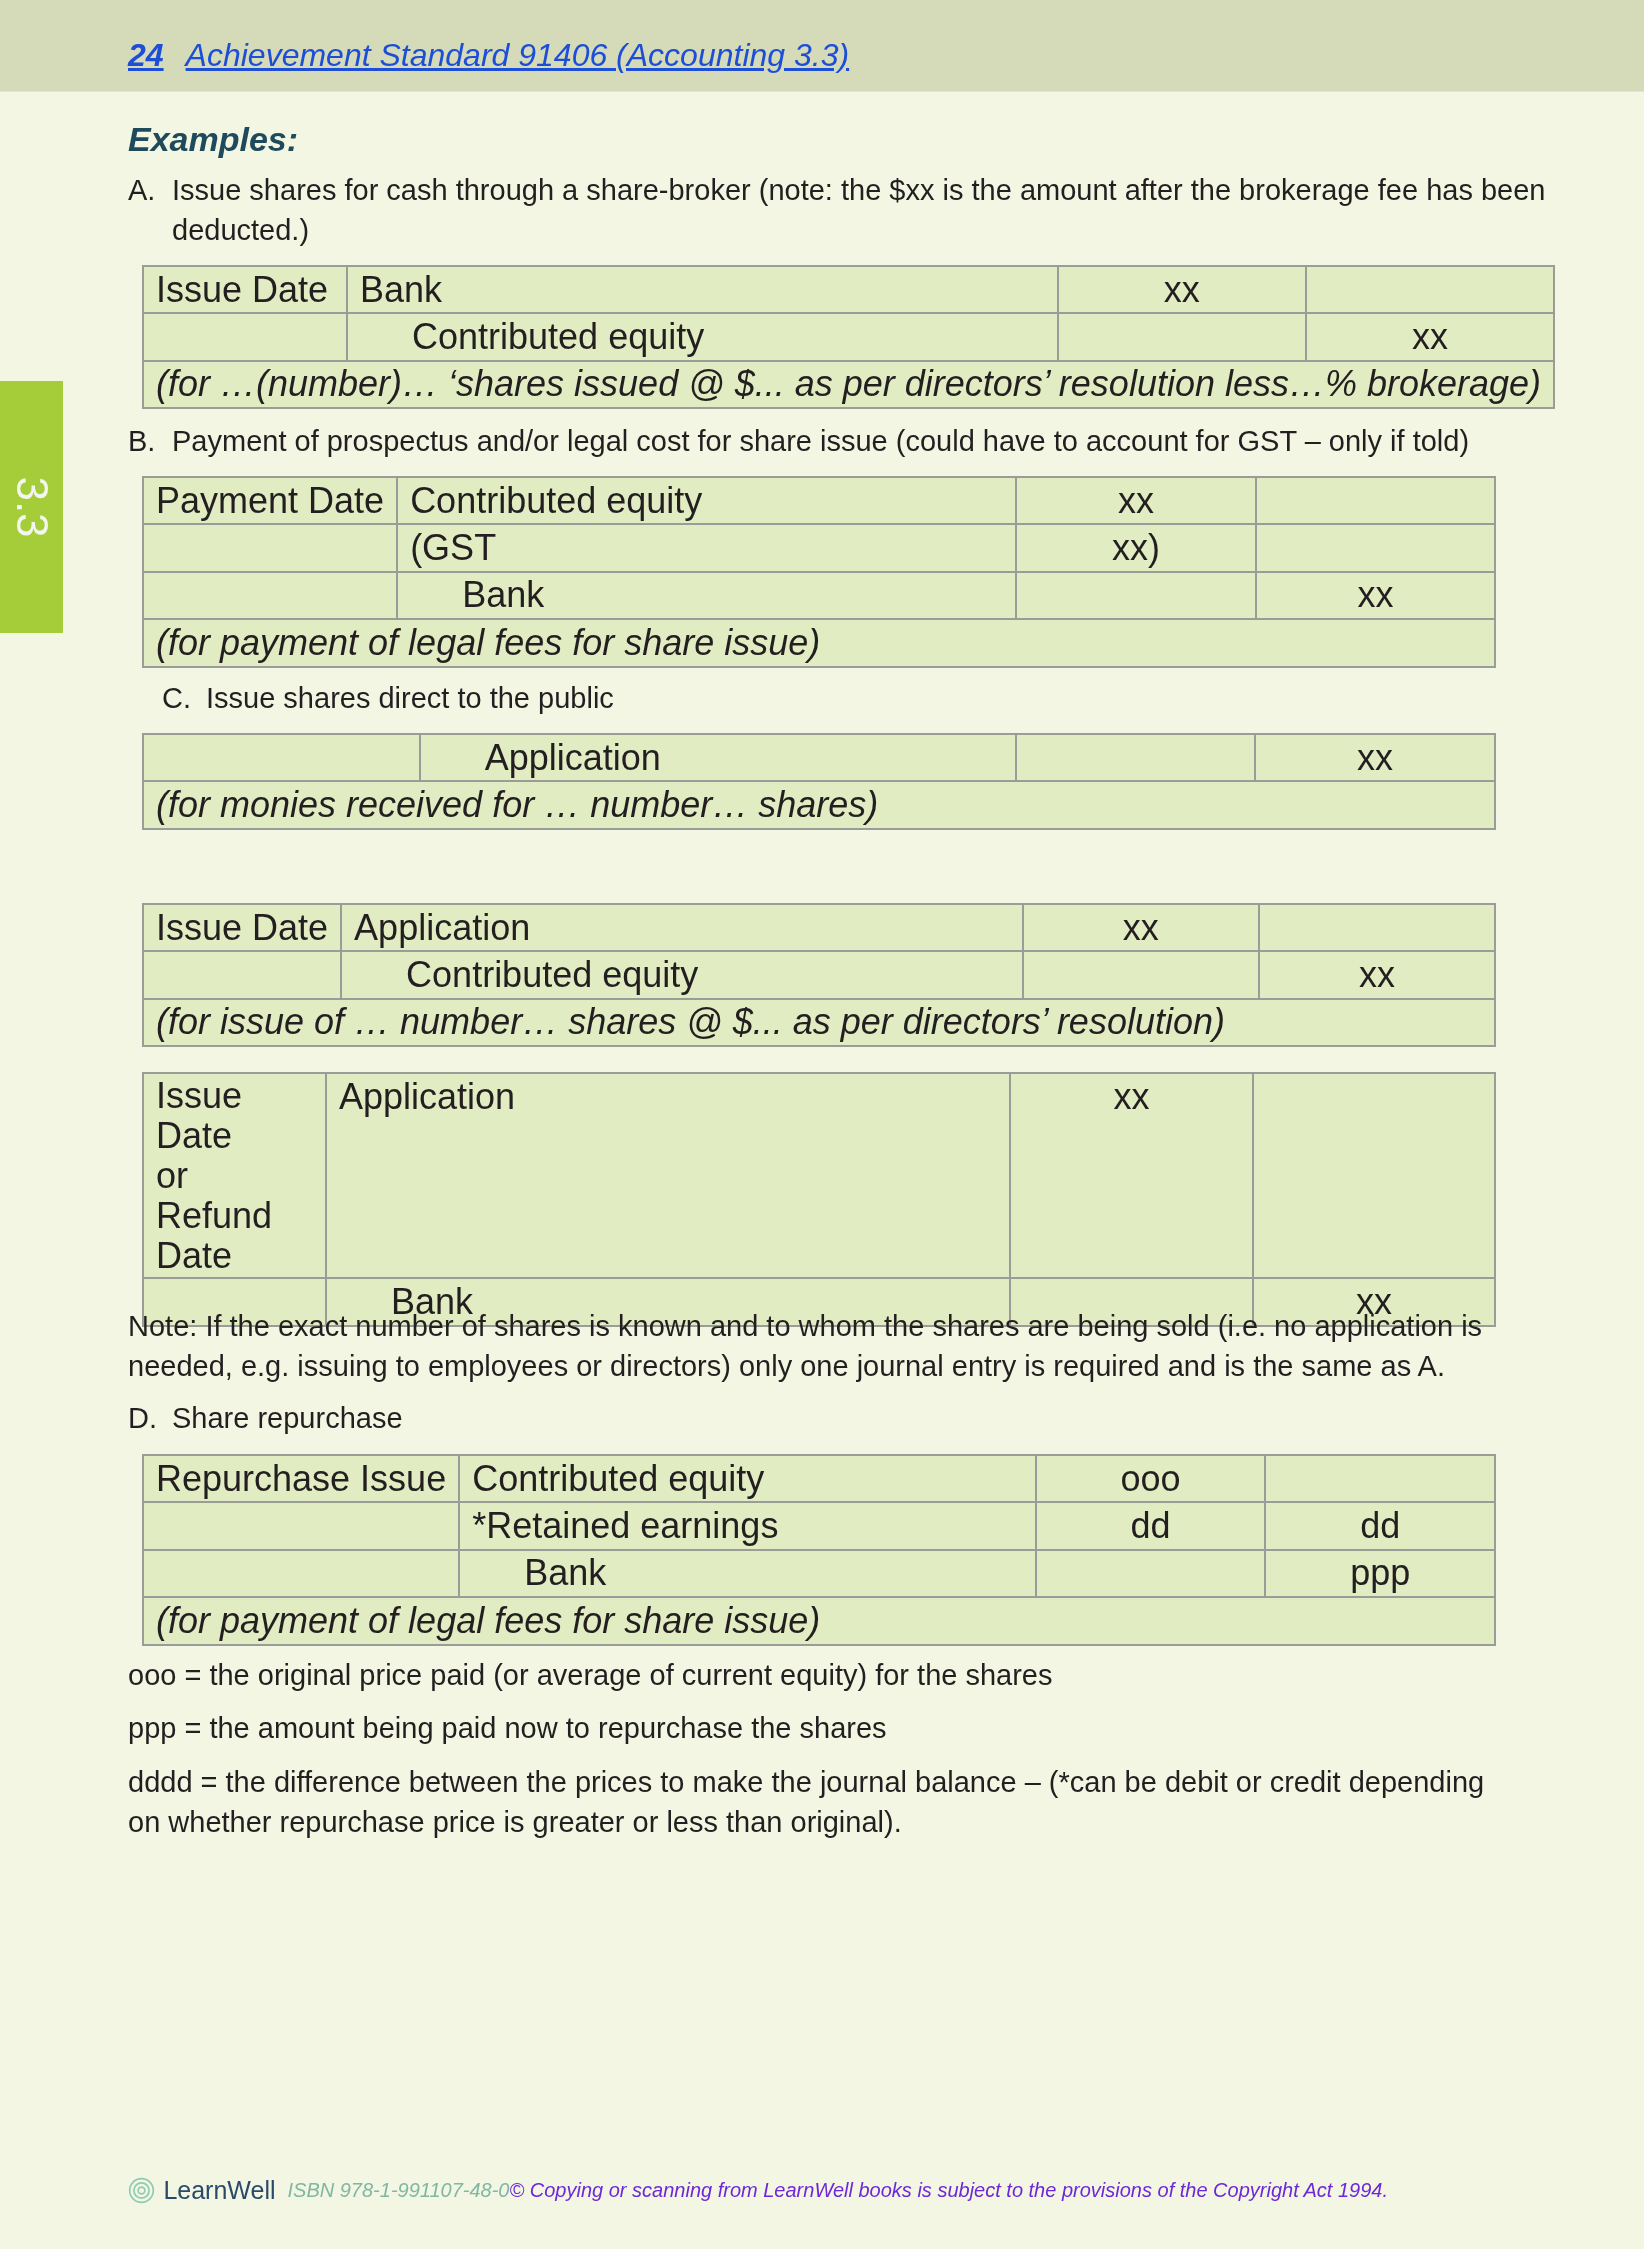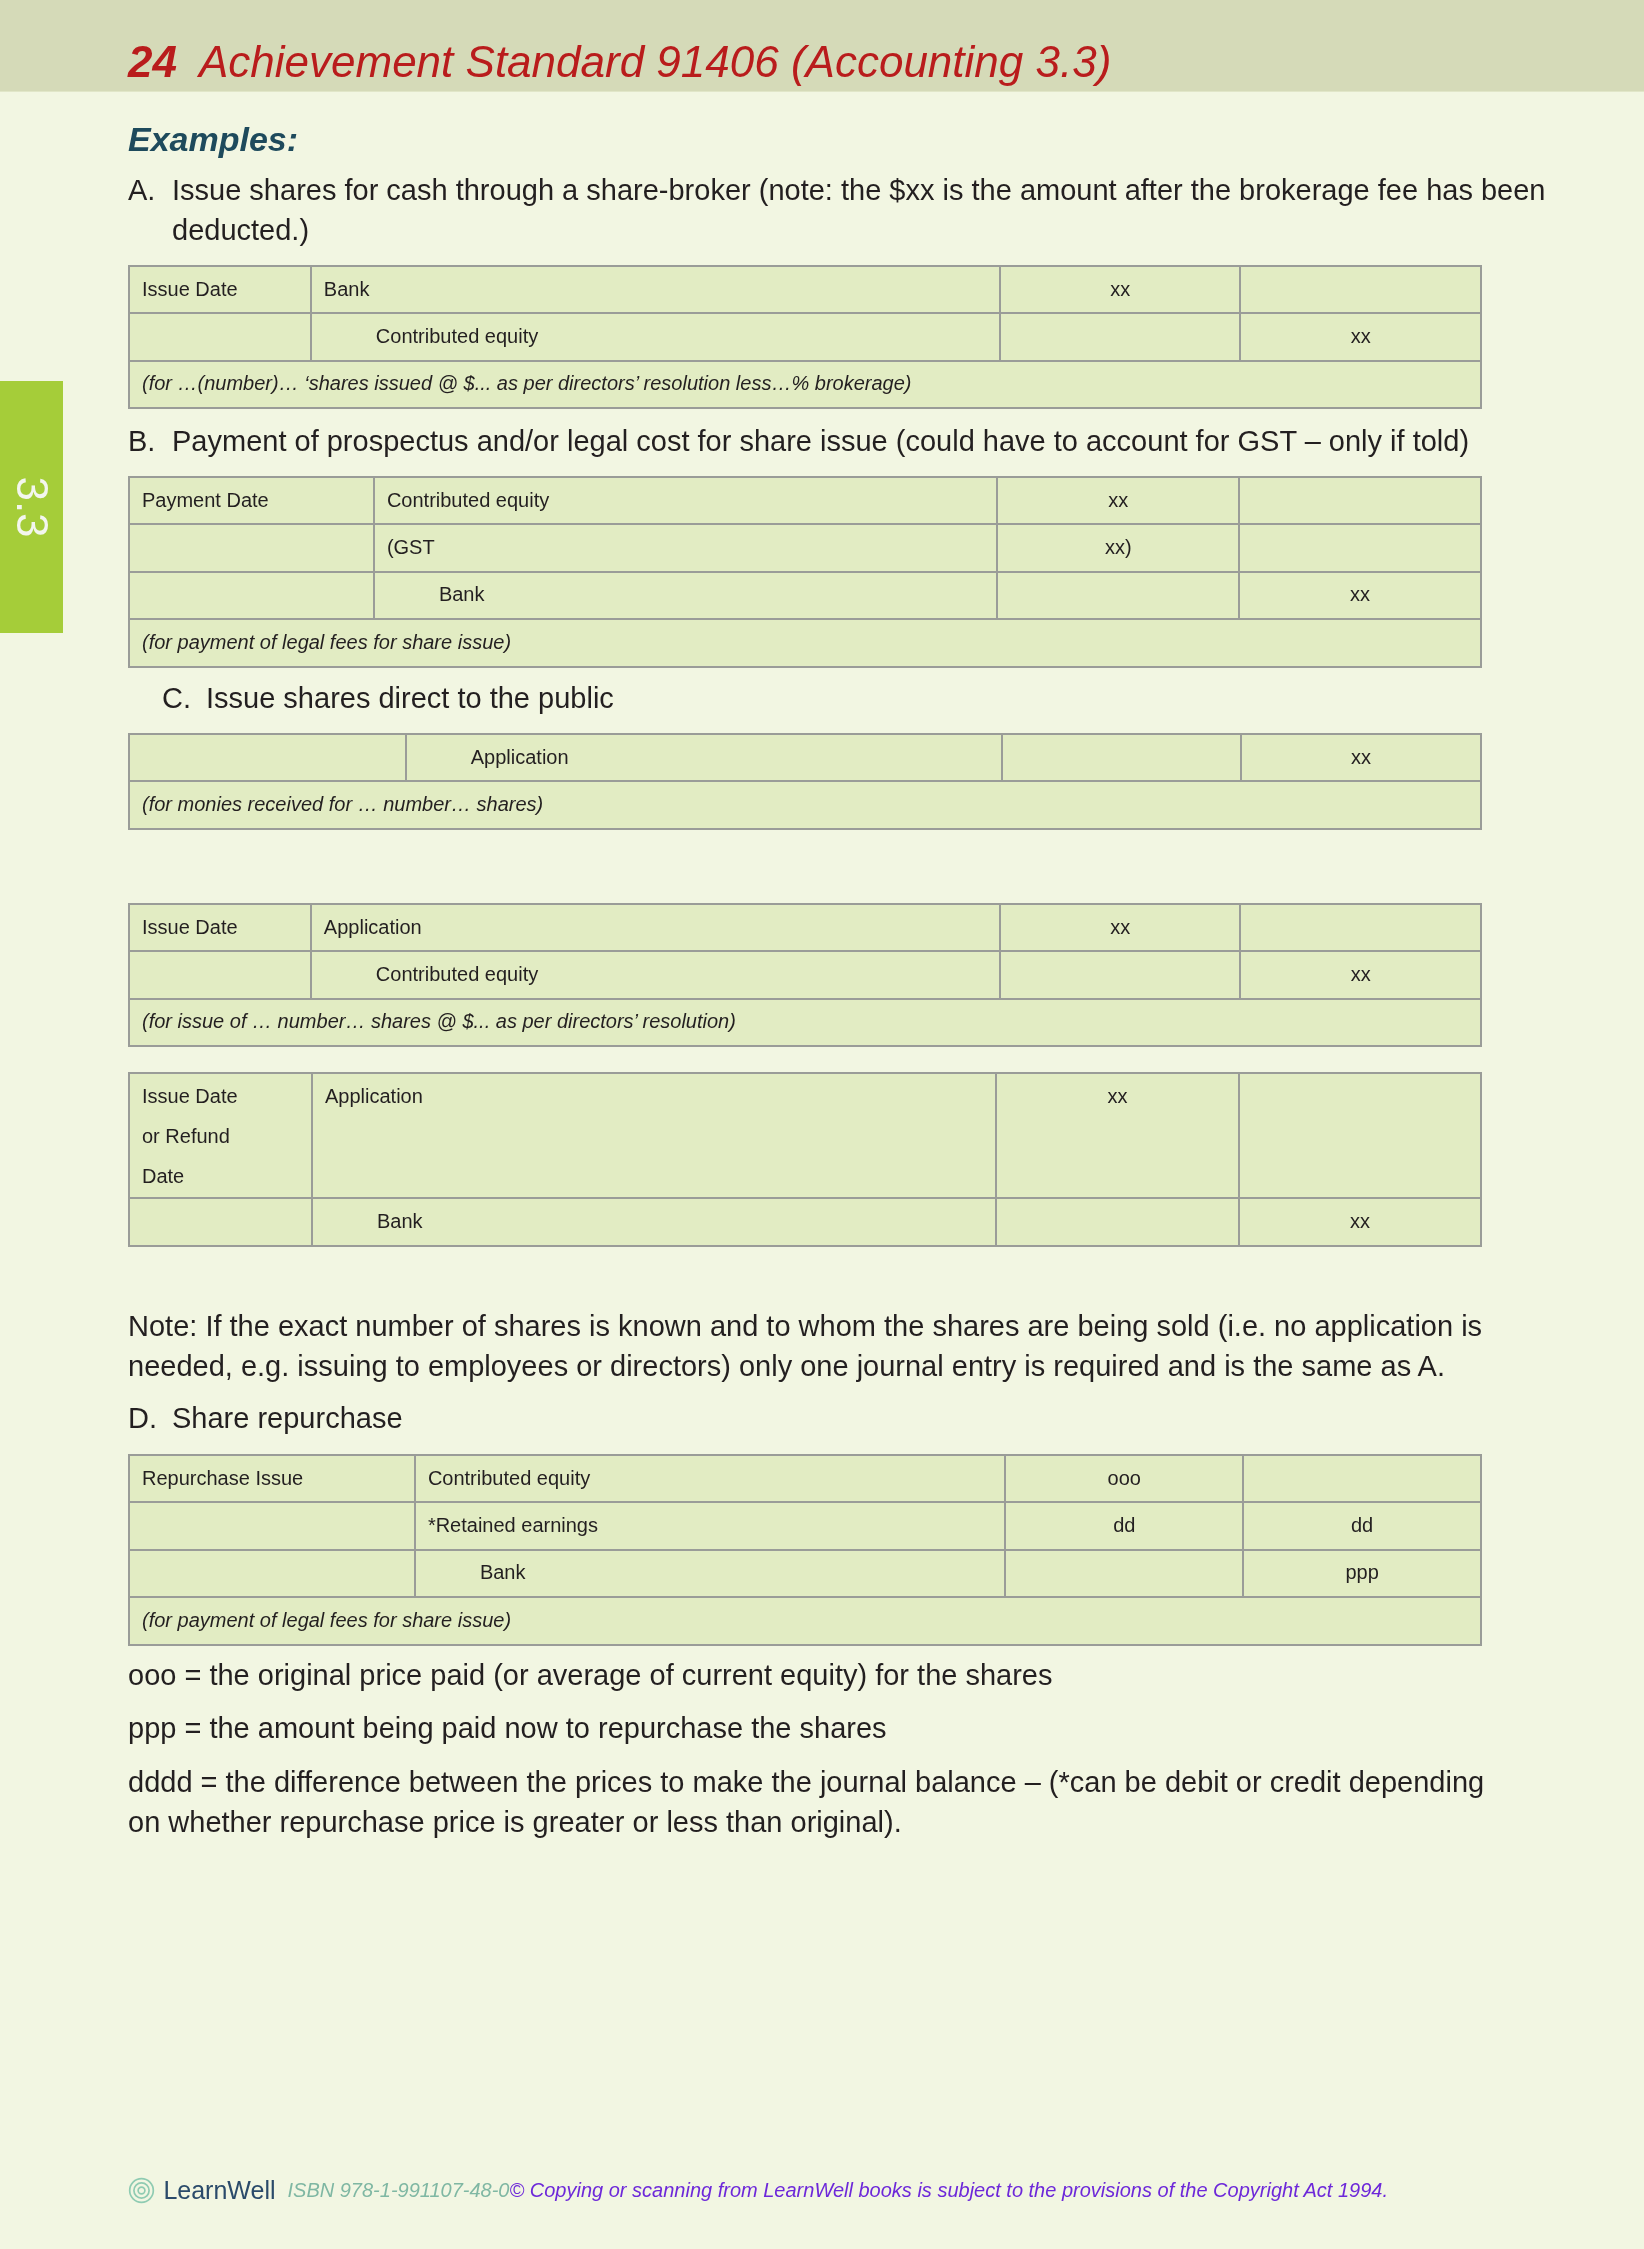--- a/index.html
+++ b/index.html
@@ -11,22 +11,23 @@
       position: relative;
       overflow: hidden;
     }
     .header {
       position: absolute; left: 0; top: 0; width: 1644px; height: 91px;
       background: #d5dab8;
       border-bottom: 1.7px solid #e1e6c8;
     }
     .header-text {
       position: absolute; left: 128px; top: 37px;
-      font-size: 44px; font-style: italic; color: #b91c1c;
+      font-size: 32px; font-style: italic; color: #1d4ed8;
       white-space: nowrap;
+      text-decoration: underline;
     }
     .header-text .pg { font-weight: bold; margin-right: 22px; }
     .side-tab {
       position: absolute; left: 0; top: 381px; width: 63px; height: 252px;
       background: #a5cd39;
     }
     .side-tab span {
       position: absolute; left: 50%; top: 50%;
       transform: translate(-50%, -50%) rotate(90deg);
       color: #f3f6ee; font-size: 44px; white-space: nowrap;
@@ -36,24 +37,24 @@
       position: absolute; top: 120px; left: 0;
       font-size: 34px; font-weight: bold; font-style: italic; color: #1e4a5c;
     }
     .para {
       position: absolute; left: 0; font-size: 29px; line-height: 40px;
       width: 1386px;
     }
     .item { padding-left: 44px; text-indent: -44px; }
     .item .letter { display: inline-block; width: 44px; text-indent: 0; }
     table.journal {
-      position: absolute; left: 0; width: 1354px;
+      position: absolute; left: 14px; width: 1354px;
       border-collapse: collapse;
       background: #e2ecc3;
-      font-size: 20px;
+      font-size: 36px;
     }
     table.journal td {
       border: 2.5px solid #9a9c98;
       height: 42px; padding: 1.7px 12px; vertical-align: top;
       line-height: 41px; white-space: nowrap;
     }
     table.journal td.amt { text-align: center; }
     table.journal td.indent { padding-left: 64px; }
     table.journal td.narr { font-style: italic; }
     .note b { font-weight: normal; }

